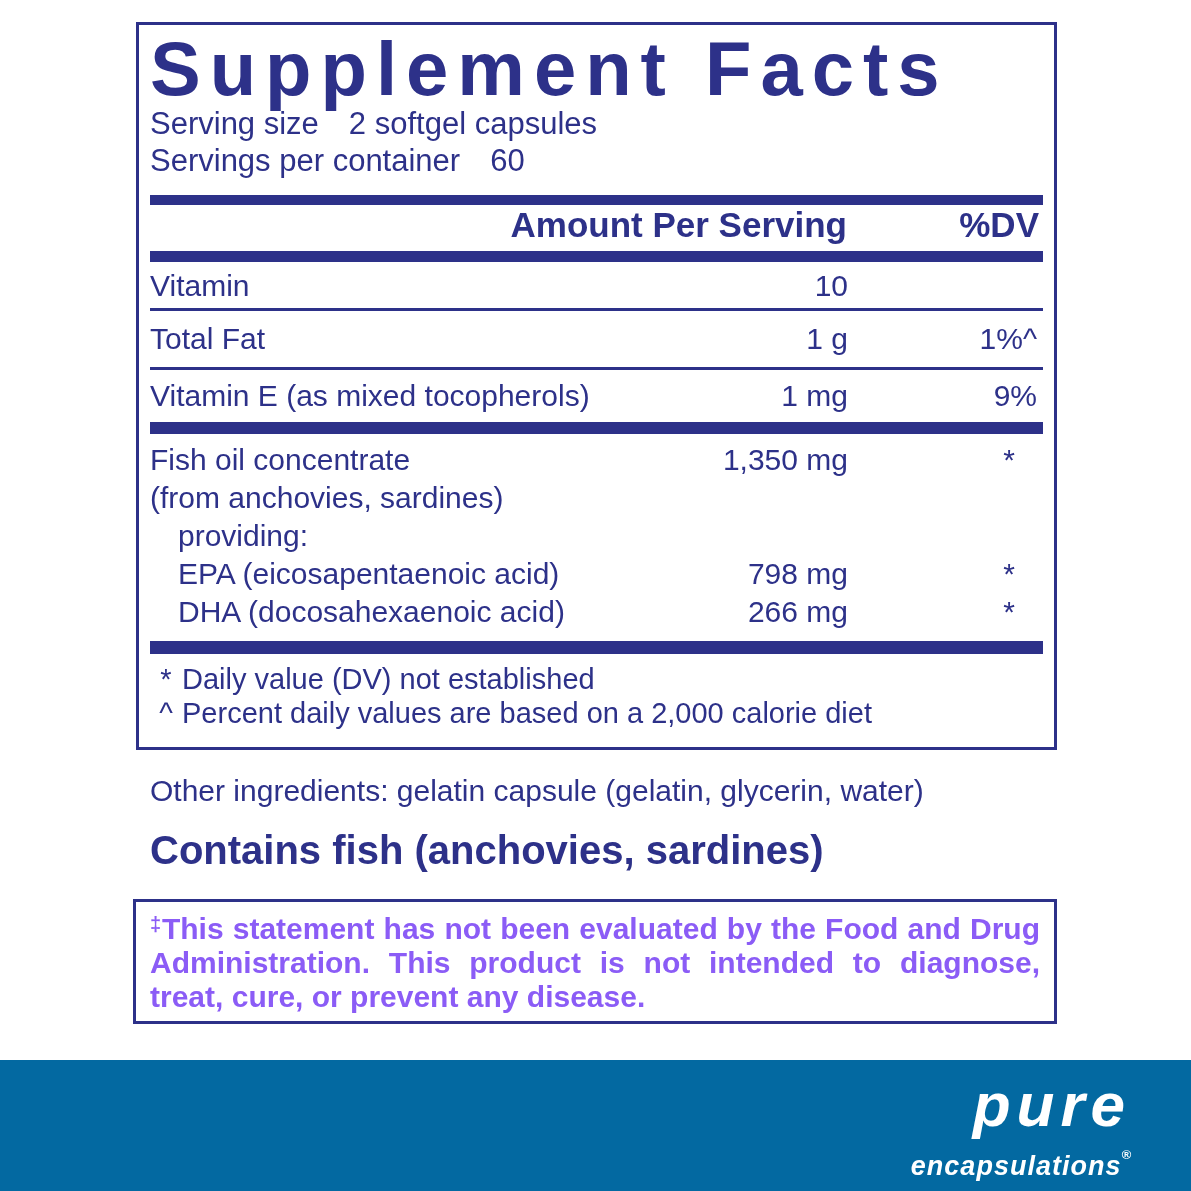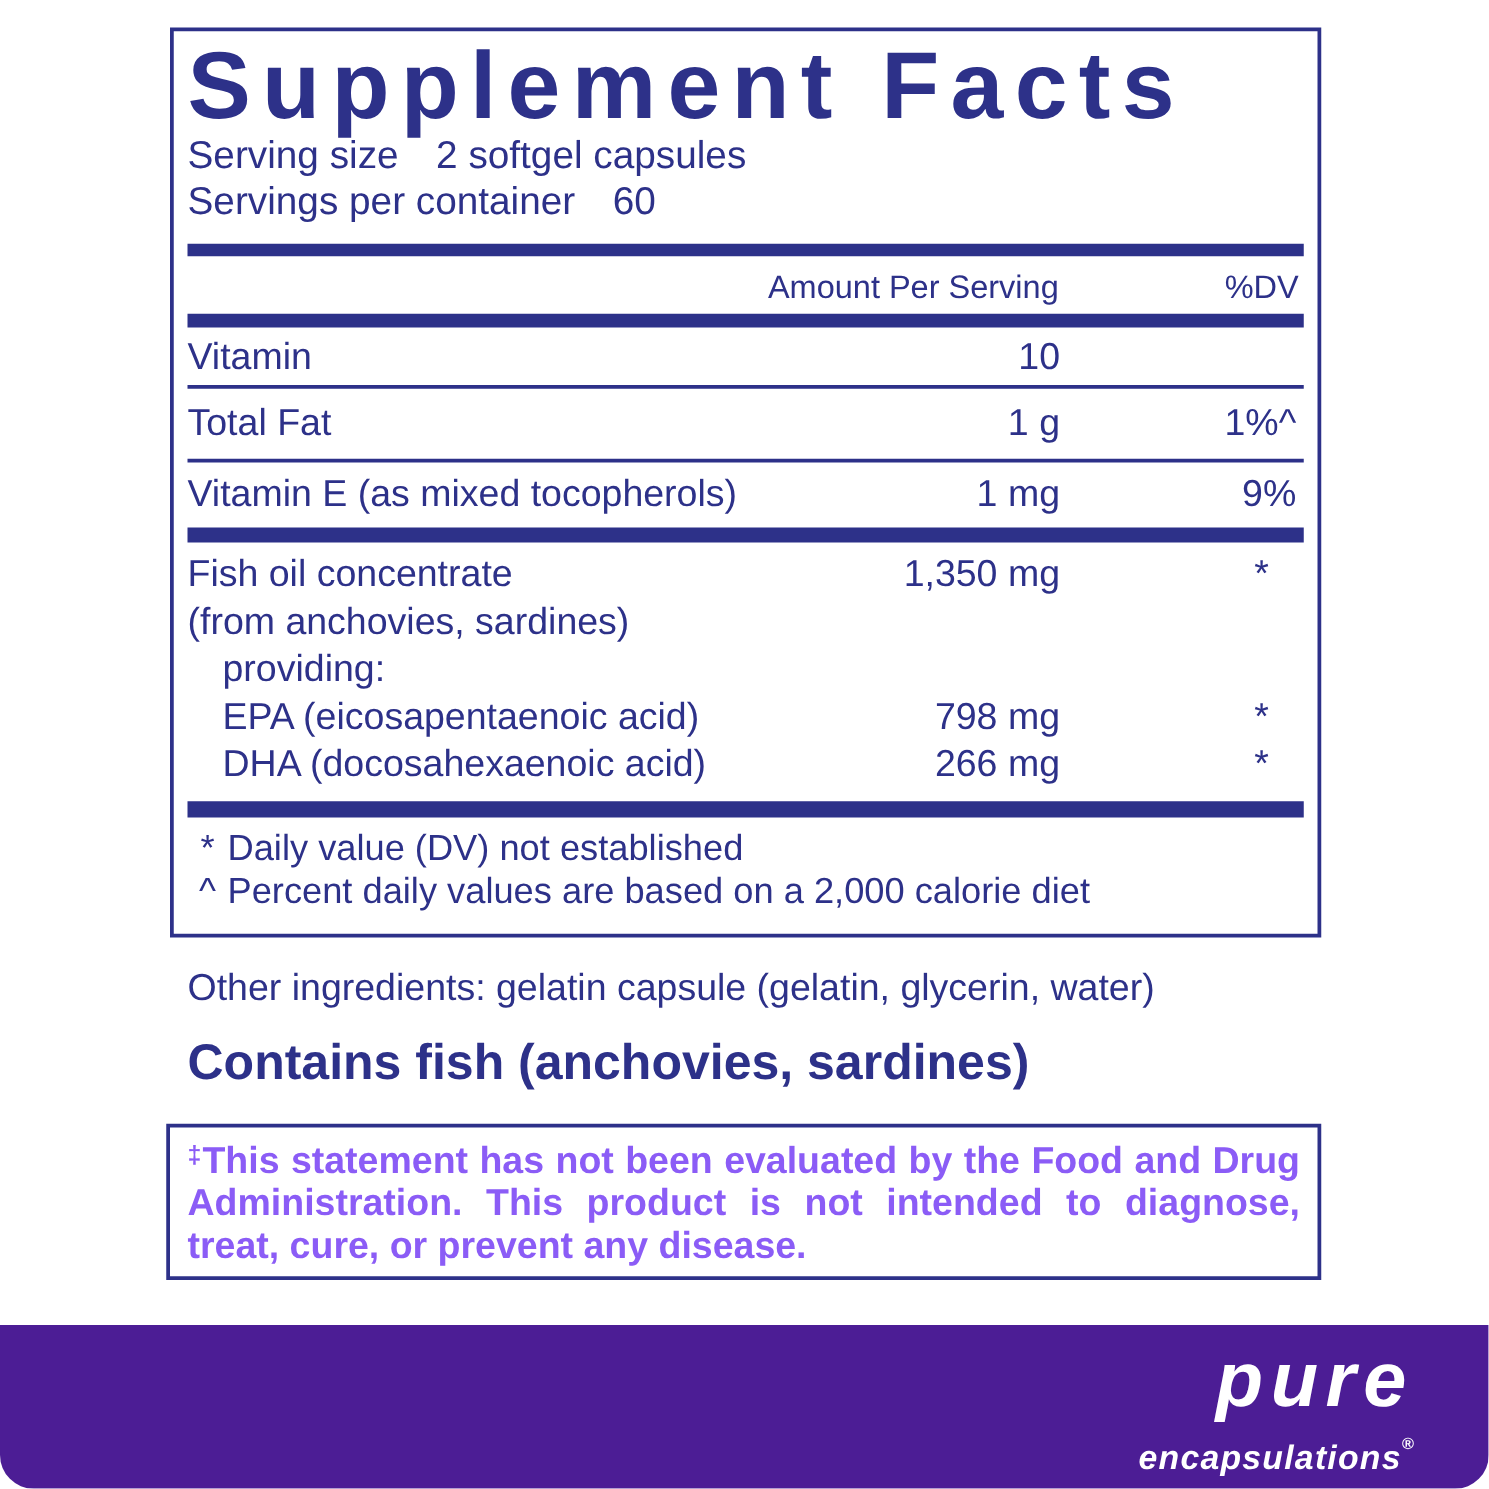--- a/index.html
+++ b/index.html
@@ -5,21 +5,20 @@
   * { margin: 0; padding: 0; box-sizing: border-box; }
   html, body { background: #ffffff; }
   .page {
     position: relative;
     width: 1191px;
     height: 1191px;
     background: #ffffff;
     overflow: hidden;
     font-family: "Liberation Sans", sans-serif;
     color: #2d3189;
-    border-radius: 27px;
   }
   
   .panel {
     position: absolute;
     left: 136px;
     top: 22px;
     width: 921px;
     height: 728px;
     border: 3px solid #2d3189;
     padding: 8px 11px 0 11px;
@@ -42,22 +41,22 @@
   .serving-line .val { margin-left: 30px; }
   .bar { background: #2d3189; width: 100%; }
   .bar-1 { height: 10px; margin-top: 16px; }
   .bar-2 { height: 11px; }
   .bar-3 { height: 12px; }
   .bar-4 { height: 13px; margin-top: 10px; }
   .thin-rule { height: 3px; background: #2d3189; width: 100%; }
   .head-row {
     position: relative;
     height: 46px;
-    font-weight: normal;
-    font-size: 26px;
+    font-weight: bold;
+    font-size: 35px;
   }
   .head-amount { position: absolute; right: 196px; bottom: 6px; white-space: nowrap; }
   .head-dv { position: absolute; right: 4px; bottom: 6px; white-space: nowrap; }
   .row {
     position: relative;
     font-size: 30px;
     line-height: 38px;
   }
   .row .nm { display: inline-block; }
   .row .amt { position: absolute; right: 195px; top: inherit; white-space: nowrap; }
@@ -108,21 +107,21 @@
     vertical-align: 8px;
     font-weight: bold;
   }
   
   .footer {
     position: absolute;
     left: 0;
     top: 1060px;
     width: 1191px;
     height: 131px;
-    background: #4c1d95;
+    background: #0369a1;
   }
   .brand {
     position: absolute;
     right: 60px;
     top: 18px;
     text-align: right;
     color: #ffffff;
     font-style: italic;
     font-weight: bold;
     line-height: 1;

